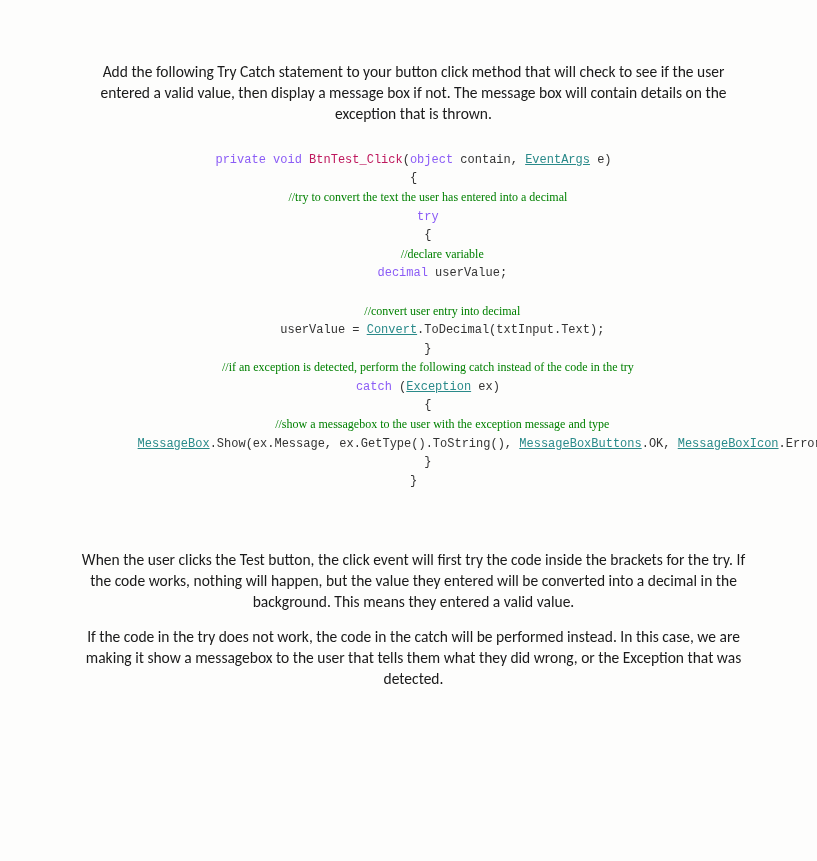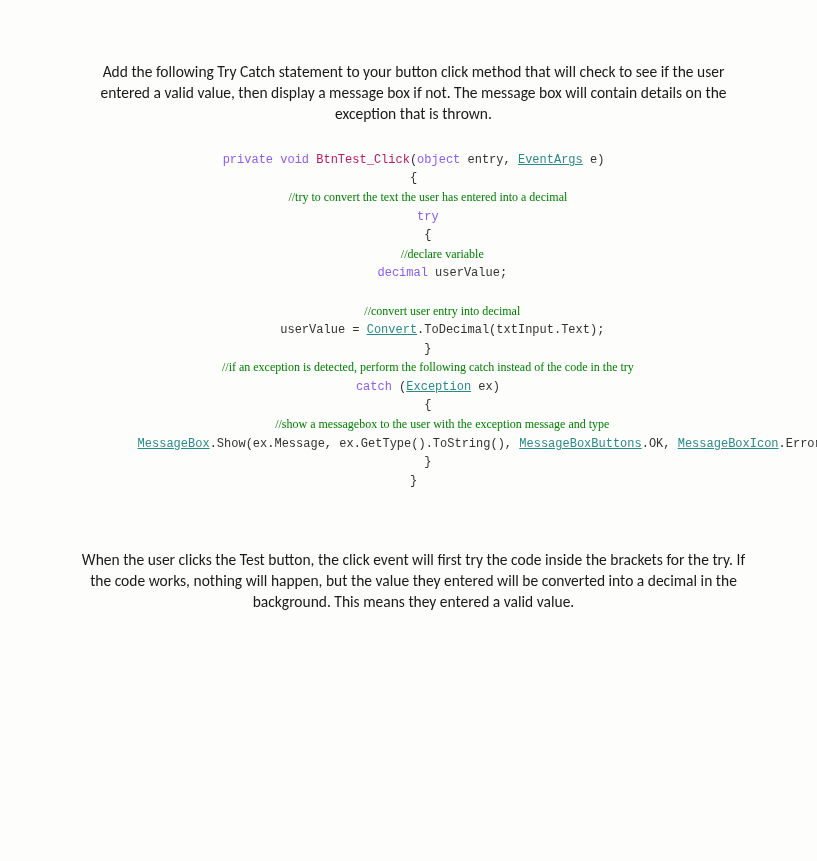--- a/index.html
+++ b/index.html
@@ -33,35 +33,36 @@
   .mtd { color: #be185d; }    
   .cmt { color: #008000; font-family: Liberation Serif, serif; }
 </style>
 </head>
 <body>
 
 <div class="page">
 
   <p class="para">Add the following Try Catch statement to your button click method that will check to see if the user entered a valid value, then display a message box if not. The message box will contain details on the exception that is thrown.</p>
 
-  <div class="codeblock"><span class="kw">private</span> <span class="kw">void</span> <span class="mtd">BtnTest_Click</span>(<span class="kw">object</span><span> entry</span><span>, </span><span class="typ">EventArgs</span><span> e)</span>
+  <div class="codeblock"><span class="kw">private</span> <span class="kw">void</span> <span class="mtd">BtnTest_Click</span>(<span class="kw">object</span><span> contain</span><span>, </span><span class="typ">EventArgs</span><span> e)</span>
 <span>{</span>
     <span class="cmt">//try to convert the text the user has entered into a decimal</span>
     <span class="kw">try</span>
     <span>{</span>
         <span class="cmt">//declare variable</span>
         <span class="kw">decimal</span><span> userValue;</span>
 
         <span class="cmt">//convert user entry into decimal</span>
         <span>userValue = </span><span class="typ">Convert</span><span>.ToDecimal(txtInput.Text);</span>
     <span>}</span>
     <span class="cmt">//if an exception is detected, perform the following catch instead of the code in the try</span>
     <span class="kw">catch</span><span> (</span><span class="typ">Exception</span><span> ex)</span>
     <span>{</span>
         <span class="cmt">//show a messagebox to the user with the exception message and type</span>
         <span class="typ">MessageBox</span><span>.Show(ex.Message, ex.GetType().ToString(), </span><span class="typ">MessageBoxButtons</span><span>.OK, </span><span class="typ">MessageBoxIcon</span><span>.Error);</span>
     <span>}</span>
 <span>}</span></div>
 
   <p class="para">When the user clicks the Test button, the click event will first try the code inside the brackets for the try. If the code works, nothing will happen, but the value they entered will be converted into a decimal in the background. This means they entered a valid value.</p>
 
+  <p class="para">If the code in the try does not work, the code in the catch will be performed instead. In this case, we are making it show a messagebox to the user that tells them what they did wrong, or the Exception that was detected.</p>
 
 </div>
 
 </body></html>

